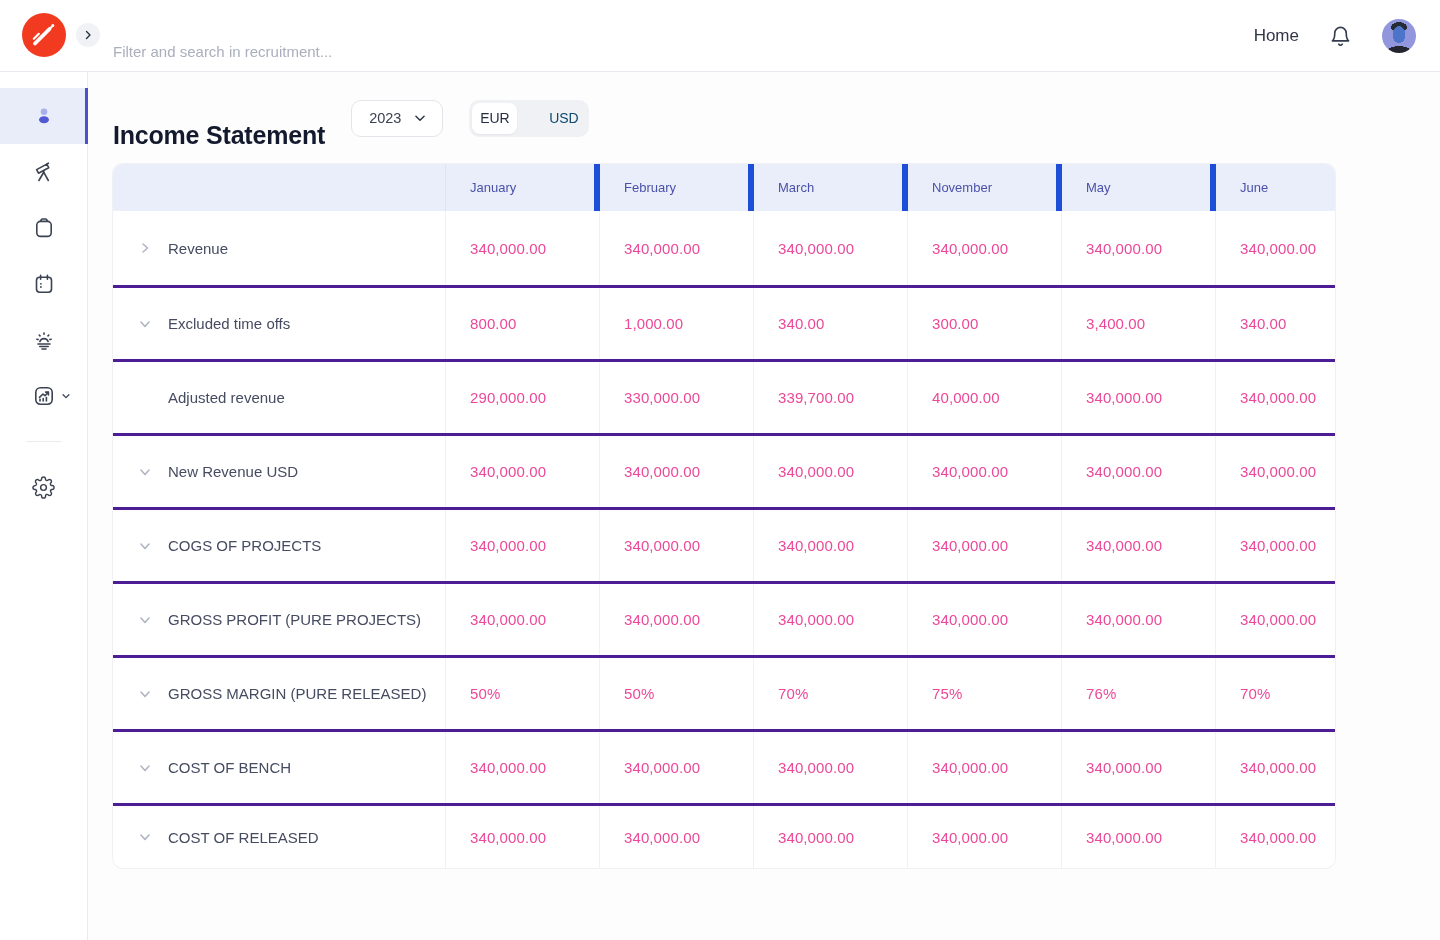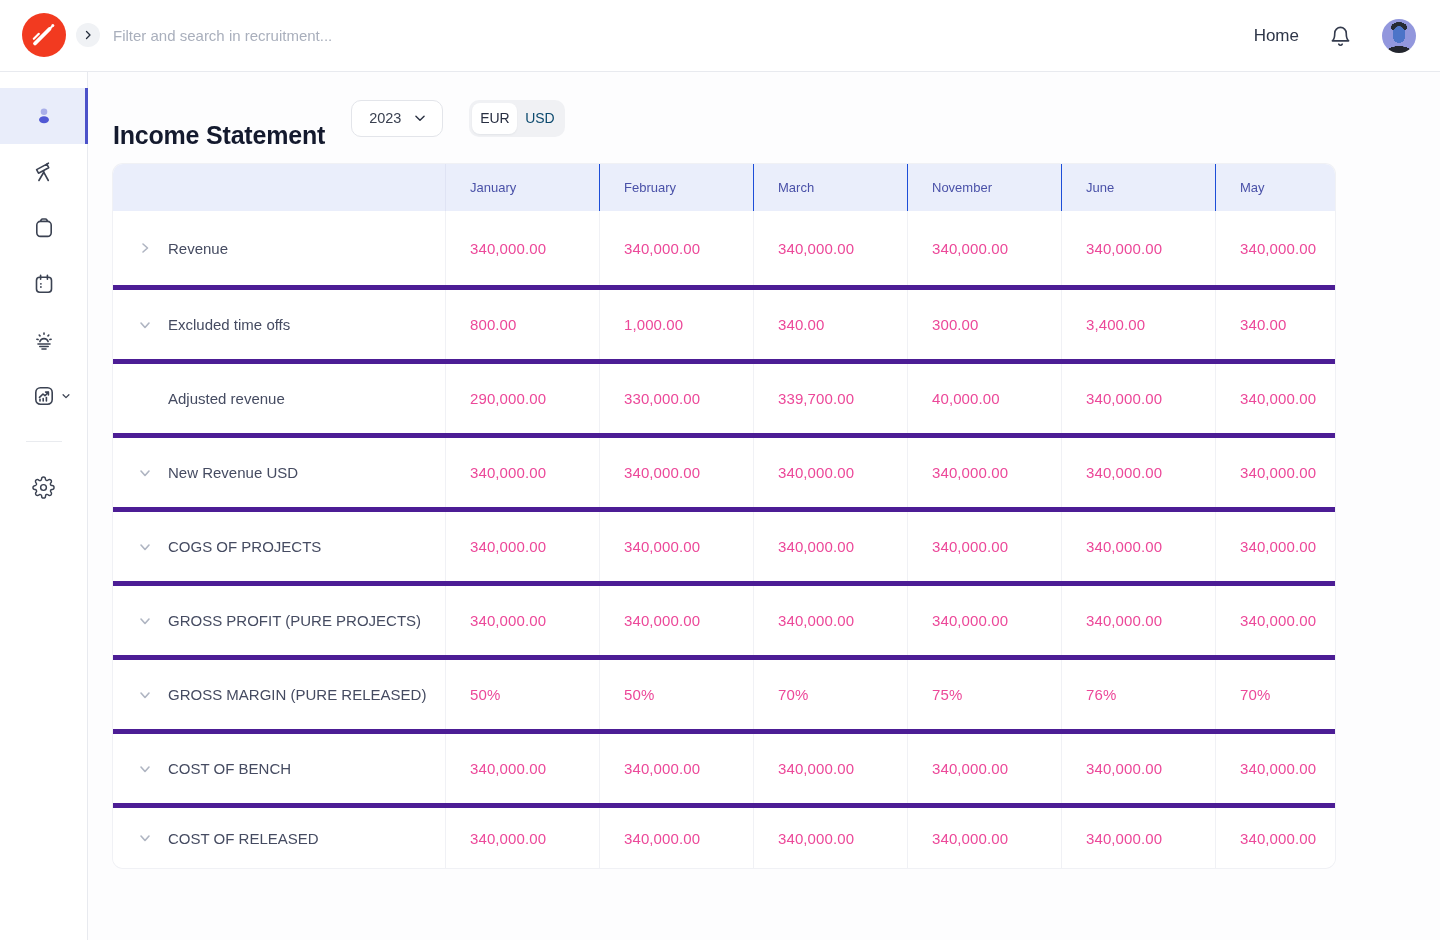--- a/index.html
+++ b/index.html
@@ -6,21 +6,21 @@
   html,body { width:1440px; height:940px; overflow:hidden; background:#FDFDFE;
     font-family:"Liberation Sans","DejaVu Sans",sans-serif; }
 
   
   .topbar { position:absolute; top:0; left:0; width:1440px; height:72px;
     background:#FFFFFF; border-bottom:1px solid #E8EAEF; z-index:20; }
   .logo { position:absolute; left:22px; top:13px; width:44px; height:44px; cursor:pointer; }
   .collapse-btn { position:absolute; left:76px; top:23px; width:24px; height:24px;
     border-radius:50%; background:#F0F2F5; display:flex; align-items:center;
     justify-content:center; cursor:pointer; z-index:25; }
-  .search-input { position:absolute; left:113px; top:0; height:71px; width:560px;
+  .search-input { position:absolute; left:113px; top:16px; height:71px; width:560px;
     border:none; outline:none; font-size:15px; color:#2F3749; background:transparent;
     font-family:inherit; }
   .search-input::placeholder { color:#A9AFBC; }
   .topbar-right { position:absolute; right:24px; top:0; height:72px; display:flex;
     align-items:center; gap:30px; }
   .home-link { font-size:17px; color:#2F3749; font-weight:400; cursor:pointer; }
   .bell { width:23px; height:23px; cursor:pointer; display:block; }
   .avatar { width:34px; height:34px; border-radius:50%; cursor:pointer;
     background:
       radial-gradient(ellipse 14px 8px at 50% 103%, #23262E 0 98%, transparent 100%),
@@ -43,37 +43,37 @@
 
   
   .main { position:absolute; left:89px; top:73px; width:1351px; height:867px;
     background:#FDFDFE; padding:26px 0 0 24px; }
   .page-header { display:flex; align-items:center; gap:26px; height:38px; }
   .page-title { font-size:25px; font-weight:700; color:#141A2E; letter-spacing:-0.2px;margin-top:34px; }
   .year-select { display:flex; align-items:center; gap:12px; background:#FFFFFF;
     border:1px solid #E3E5EA; border-radius:10px; height:37px; padding:0 15px 0 17px;
     cursor:pointer; }
   .year-select span { font-size:14.5px; color:#3A4151; font-weight:500; }
-  .toggle { display:flex; background:#F0F1F4; border-radius:10px; padding:3px; height:37px; }
+  .toggle { display:flex; background:#F0F1F4; border-radius:10px; padding:3px; height:37px;gap:24px; }
   .toggle .opt { width:45px; display:flex; align-items:center; justify-content:center;
     font-size:14px; font-weight:500; border-radius:8px; cursor:pointer; color:#0c4a6e; }
   .toggle .opt.selected { background:#FFFFFF; color:#272E41;
     box-shadow:0 1px 2px rgba(20,26,46,0.06); }
 
   
   .table { margin-top:27px; width:1222px; border-radius:10px; overflow:hidden;
     background:#FFFFFF; box-shadow:0 0 0 1px #F0F1F5; }
   .tr { display:grid; grid-template-columns:333px 154px 154px 154px 154px 154px 119px; }
   .thead { background:#EAEEFB; height:47px; }
   .thead .th { display:flex; align-items:center; padding-left:24px; font-size:13px;
-    font-weight:500; color:#4A51A8; border-right:1px solid #1d4ed8; overflow:hidden;
+    font-weight:500; color:#4A51A8; border-right:6px solid #1d4ed8; overflow:hidden;
     white-space:nowrap; }
   .thead .th:last-child { border-right:none; }
   .thead .th.corner { border-right:1px solid #DFE3F4; }
-  .tbody .tr { height:74px; border-top:5px solid #4c1d95; background:#FFFFFF; }
+  .tbody .tr { height:74px; border-top:3px solid #4c1d95; background:#FFFFFF; }
   .tbody .tr:first-child { border-top:none; }
   .tbody .tr:last-child { height:65px; }
   .td { display:flex; align-items:center; padding-left:24px;
     border-right:1px solid #F0F1F5; overflow:hidden; white-space:nowrap; }
   .td:last-child { border-right:none; }
   .label-cell .chev { width:16px; height:16px; margin-right:15px; flex:0 0 16px;
     cursor:pointer; display:flex; align-items:center; justify-content:center; }
   .label-cell .chev.spacer { cursor:default; }
   .label-cell .lbl { font-size:15px; color:#454B61; }
   .value-cell { font-size:15px; color:#ec4899; letter-spacing:0.1px; }
@@ -201,22 +201,22 @@
     </div>
   </div>
 
   <div class="table">
     <div class="tr thead" id="thead-row">
       <div class="th corner"></div>
     <div class="th">January</div>
         <div class="th">February</div>
         <div class="th">March</div>
         <div class="th">November</div>
+        <div class="th">May</div>
         <div class="th">June</div>
-        <div class="th">May</div>
       </div>
     <div class="tbody" id="tbody">
         <div class="tr">
           <div class="td label-cell">
             <span class="chev">
               <svg width="16" height="16" viewBox="0 0 16 16">
                 <polyline points="6,4 10.5,8 6,12" fill="none" stroke="#AFB5C2" stroke-width="1.6" stroke-linecap="round" stroke-linejoin="round"></polyline>
               </svg>
             </span>
             <span class="lbl">Revenue</span>

